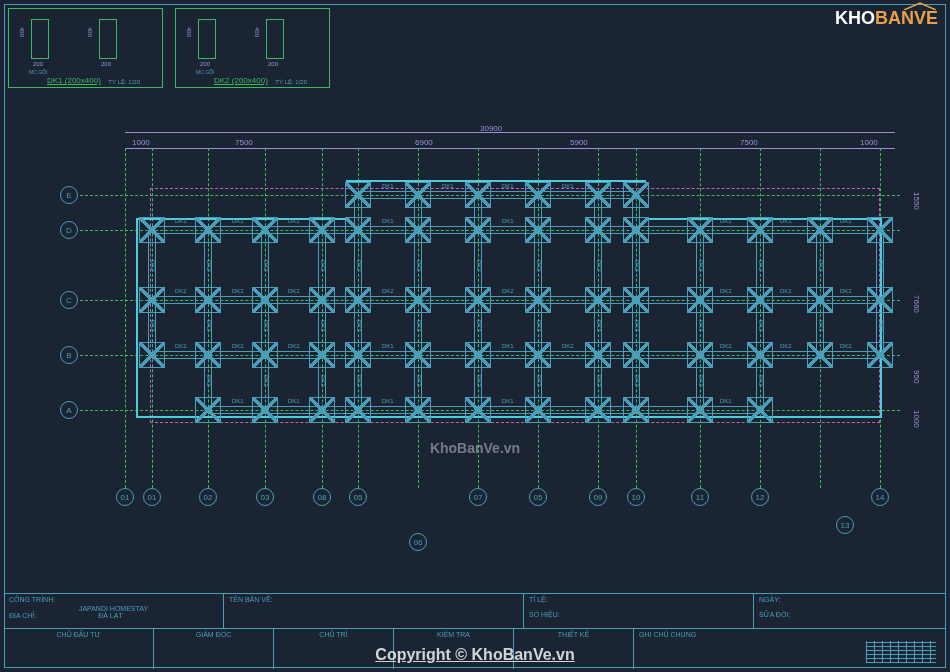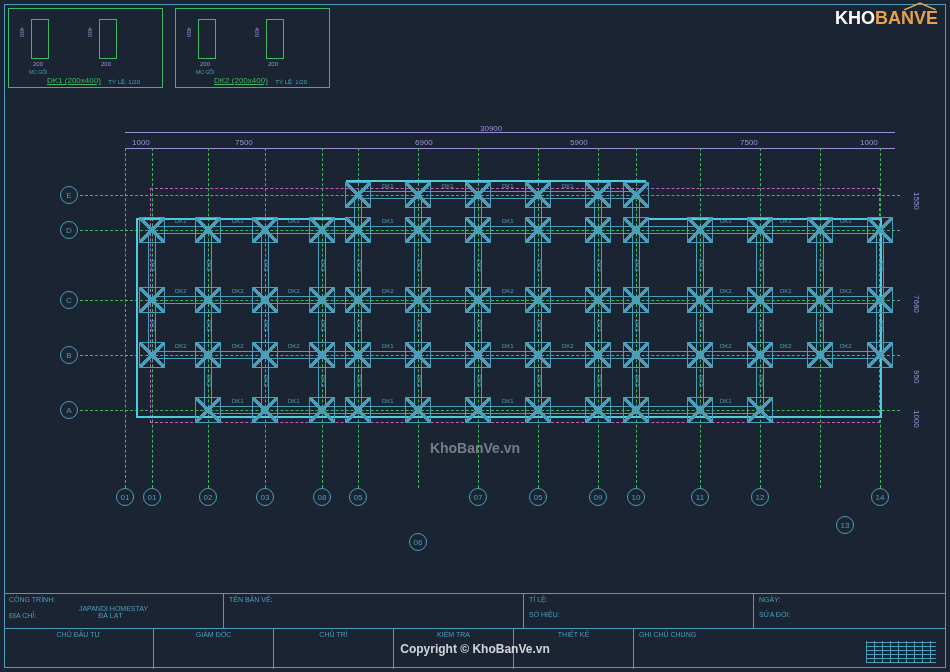--- a/index.html
+++ b/index.html
@@ -34,27 +34,28 @@
   top: 440px;
   left: 50%;
   transform: translateX(-50%);
   color: rgba(255,255,255,0.4);
   font-size: 14px;
   font-weight: bold;
   z-index: 50;
 }
 .watermark-copyright {
   position: absolute;
-  bottom: 16px;
+  bottom: 8px;
   left: 50%;
   transform: translateX(-50%);
   color: rgba(255,255,255,0.8);
-  font-size: 12px;
+  font-size: 16px;
   font-weight: bold;
   z-index: 50;
+  text-decoration: underline;
 }
 .outer-frame {
   position: absolute;
   top: 4px;
   left: 4px;
   right: 4px;
   bottom: 4px;
   border: 1px solid #4a9eb8;
 }
 .detail-box {

